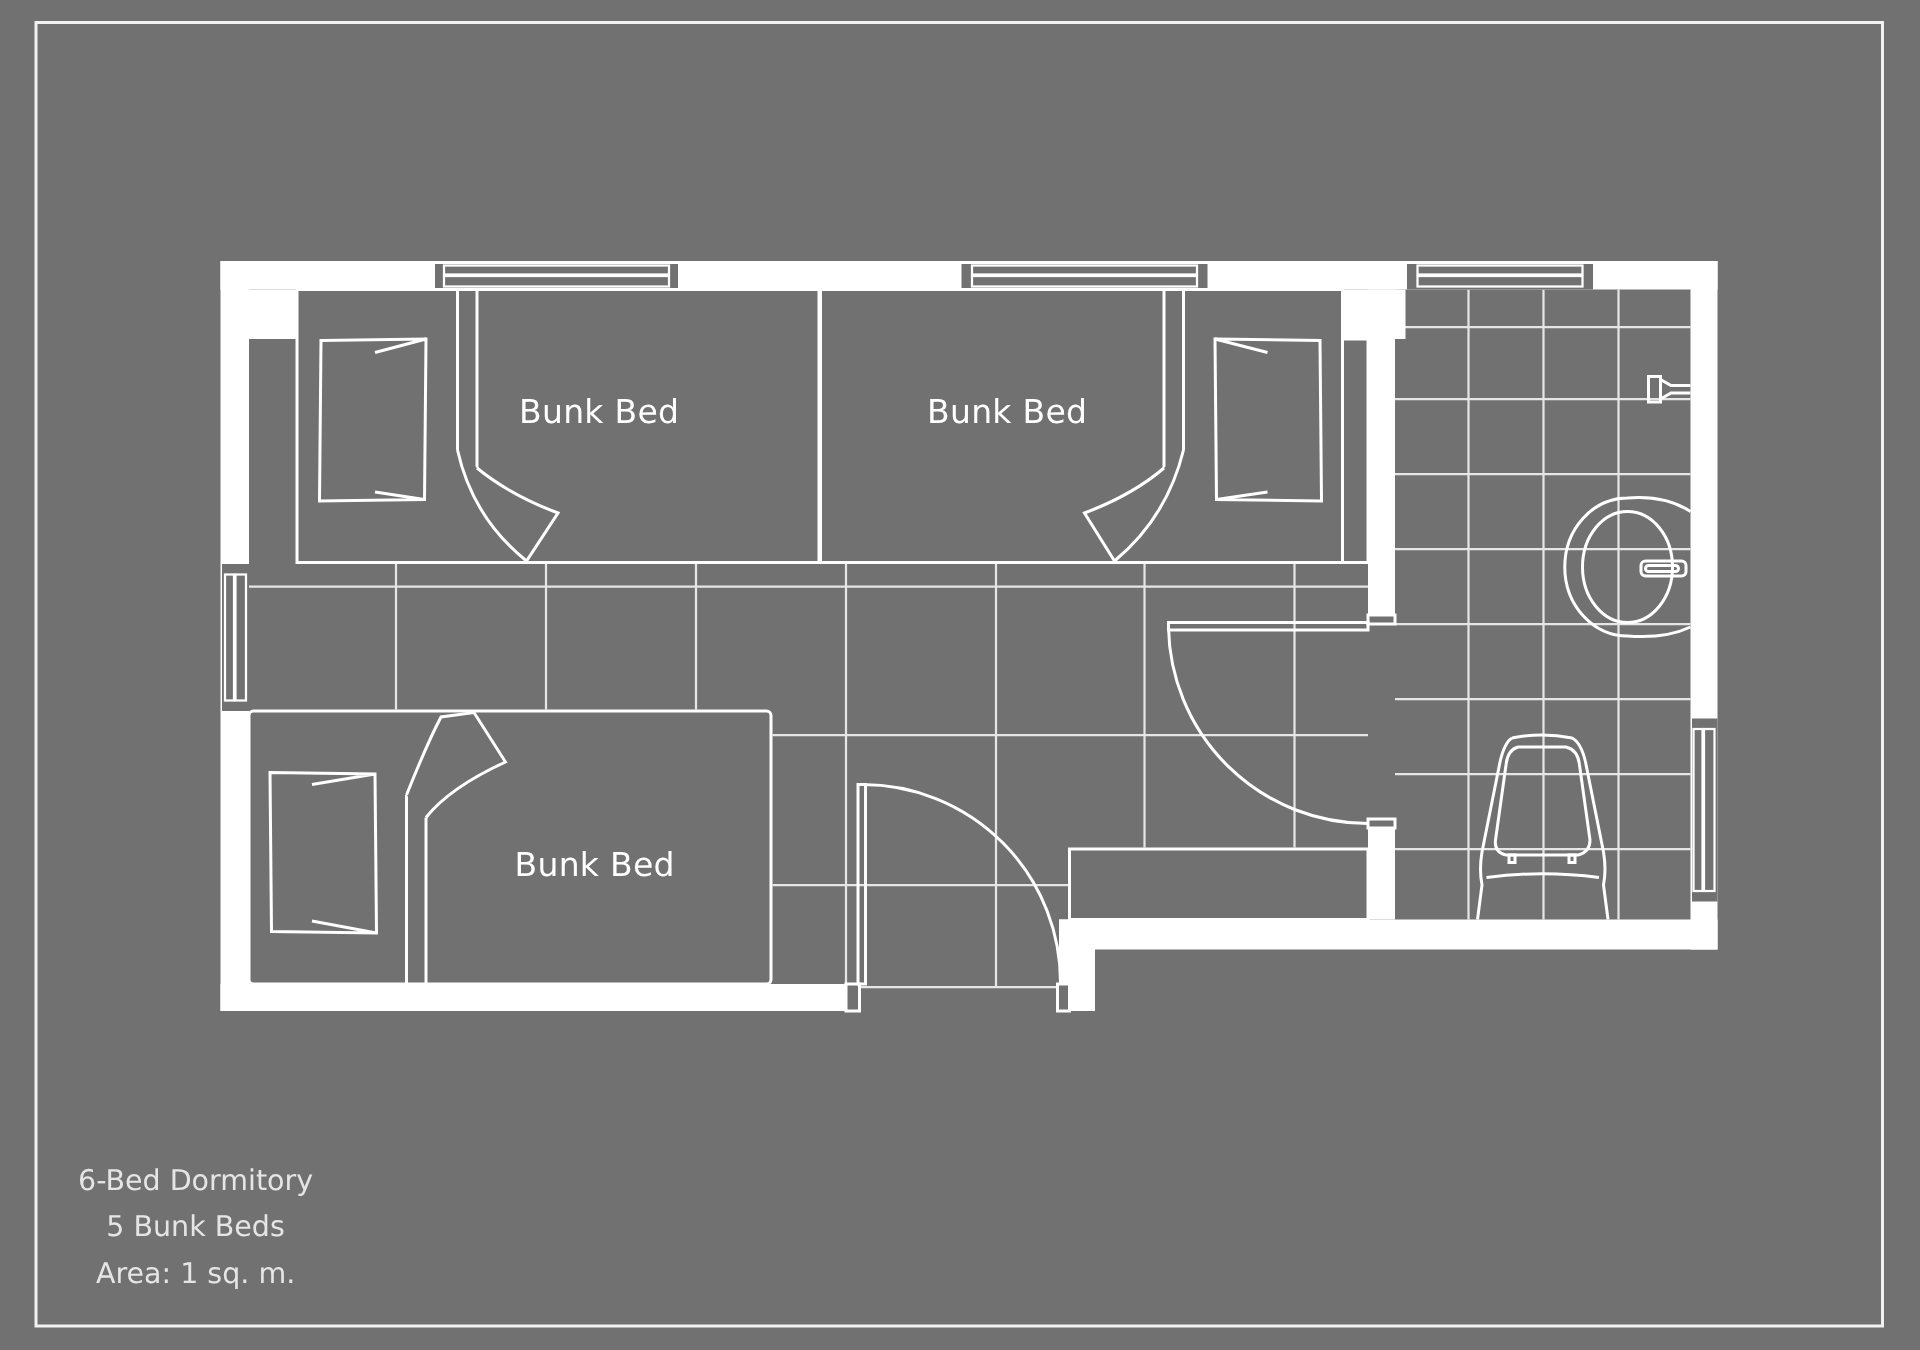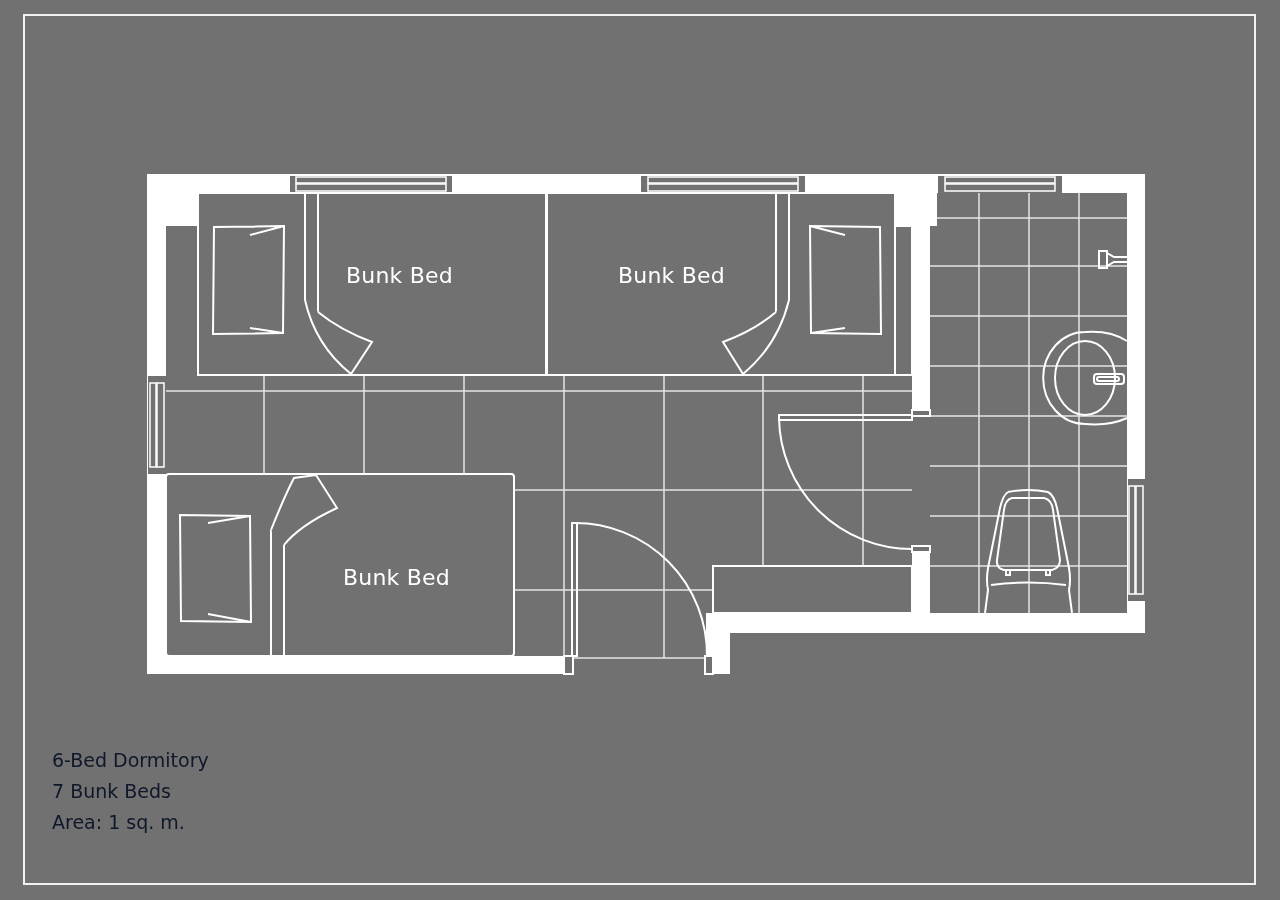--- a/index.html
+++ b/index.html
@@ -20,24 +20,25 @@
   svg.plan { position: absolute; left: 0; top: 0; }
   .room-label {
     position: absolute;
     color: #ffffff;
     font-size: 22px;
     letter-spacing: 0.2px;
     white-space: nowrap;
   }
   .info {
     position: absolute;
-    left: 52px; top: 745px;
-    color: #0f172a;
+    left: 52px; top: 772px;
+    color: #e5e5e5;
     font-size: 19px;
     line-height: 31px;
+    text-align: center;
   }
   .info div { white-space: nowrap; }
 </style>
 </head>
 <body>
 
 <div class="frame"></div>
 
 <svg class="plan" width="1280" height="900" viewBox="0 0 1280 900" xmlns="http://www.w3.org/2000/svg">
 
@@ -182,15 +183,15 @@
     <rect x="1046" y="570" width="4" height="5"></rect>
   </g>
 </svg>
 
 <div class="room-label" style="left:346px; top:263px;">Bunk Bed</div>
 <div class="room-label" style="left:618px; top:263px;">Bunk Bed</div>
 <div class="room-label" style="left:343px; top:565px;">Bunk Bed</div>
 
 <div class="info">
   <div>6-Bed Dormitory</div>
-  <div>7 Bunk Beds</div>
+  <div>5 Bunk Beds</div>
   <div>Area: 1 sq. m.</div>
 </div>
 
 </body></html>

